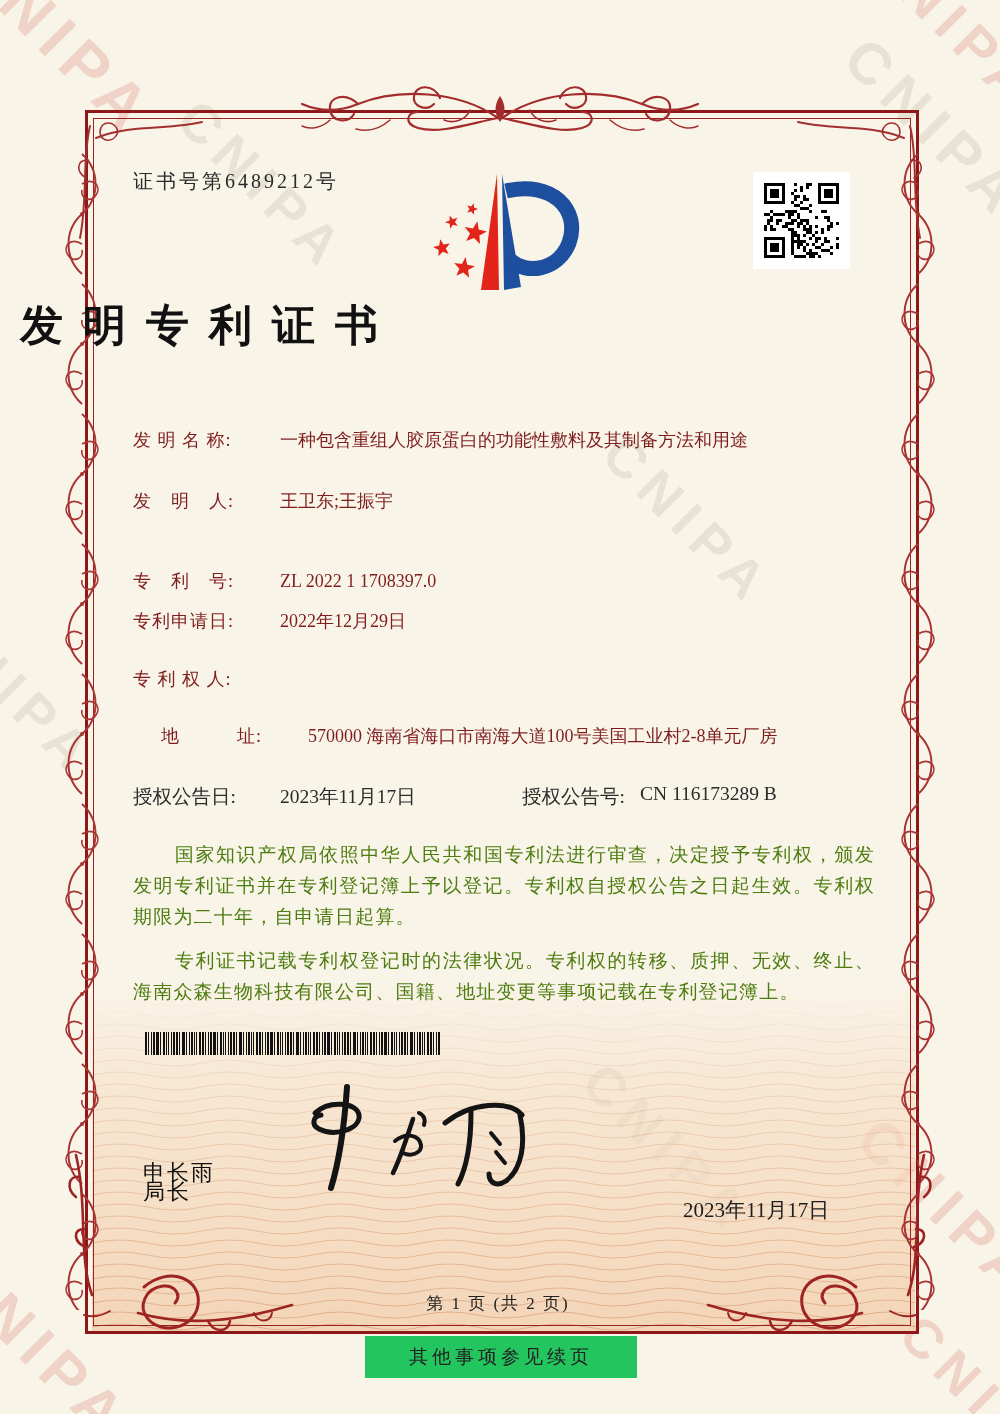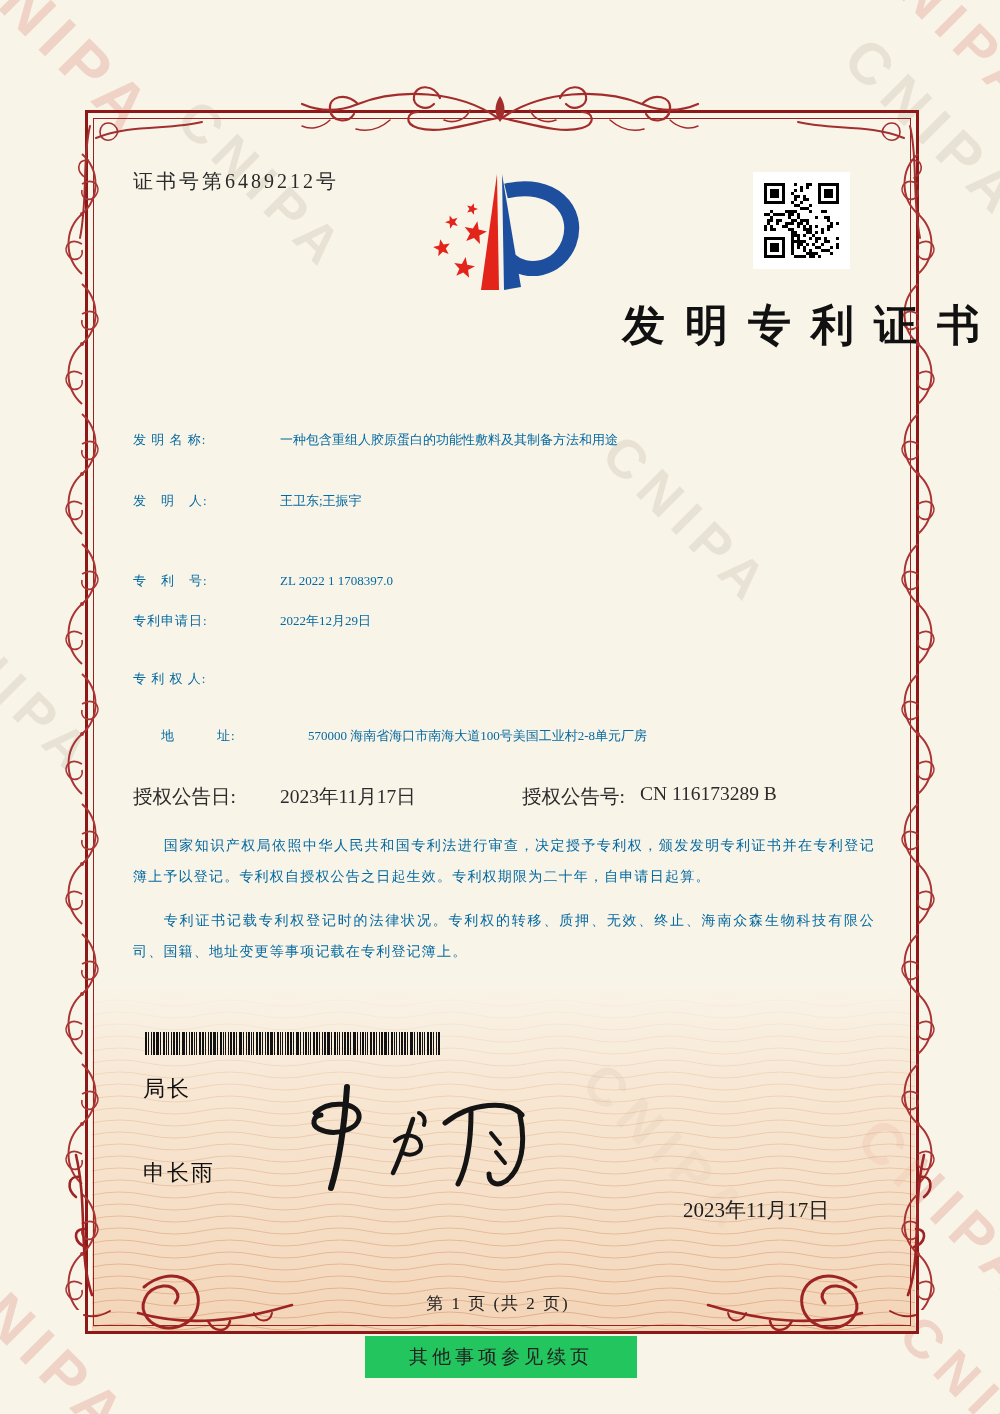--- a/index.html
+++ b/index.html
@@ -23,36 +23,36 @@
     border:1.5px solid #9a2121; pointer-events:none; }
   .ornament { position:absolute; pointer-events:none; }
   
   .waves { position:absolute; left:92px; top:985px; pointer-events:none; }
   
   .cert-no { position:absolute; left:133px; top:168px; font-size:20px; letter-spacing:3px; color:#2a2a2a; }
   .qr-box { position:absolute; left:753px; top:172px; width:97px; height:97px; background:#ffffff; }
   .qr-box svg { position:absolute; left:11px; top:11px; }
   .overlay-svg { position:absolute; left:0; top:0; pointer-events:none; }
   .title {
-    position:absolute; left:0; right:0; top:297px; text-align:right;
-    font-size:43px; font-weight:700; letter-spacing:20px; padding-left:35px; color:#111;
+    position:absolute; left:0; right:0; top:297px; text-align:left;
+    font-size:43px; font-weight:700; letter-spacing:20px; padding-left:20px; color:#111;
   }
   
-  .frow { position:absolute; left:133px; width:750px; display:flex; font-size:13px; line-height:30px; color:#0369a1;align-items:flex-end; }
+  .frow { position:absolute; left:133px; width:750px; display:flex; font-size:18px; line-height:30px; color:#7f1d1d;align-items:flex-end; }
   .frow .lab { width:147px; flex:0 0 147px; letter-spacing:1px; }
   .frow .val { flex:1; }
   .grant-row { position:absolute; left:133px; width:760px; display:flex; font-size:19.5px; color:#2b2b2b; }
   .grant-row .lab1 { width:147px; flex:0 0 147px; }
   .grant-row .val1 { width:227px; flex:0 0 227px; }
   .grant-row .lab2 { width:133px; flex:0 0 133px;text-align:center; }
   
   .paras { position:absolute; left:133px; top:830px; width:742px; }
   .paras p {
-    margin:0 0 13px 0; font-size:14px; line-height:31px; letter-spacing:1.2px;
-    text-indent:2.2em; color:#0369a1; text-align:justify;
+    margin:9px 0 13px 0; font-size:19px; line-height:31px; letter-spacing:1.2px;
+    text-indent:2.2em; color:#4d7c0f; text-align:justify;
   }
   
   .barcode { position:absolute; left:145px; top:1032px; }
   .sig-label { position:absolute; left:143px; font-family:"Liberation Sans","DejaVu Sans",sans-serif;
     font-size:22px; letter-spacing:2px; color:#111; }
   .issue-date { position:absolute; left:683px; top:1196px; font-size:21px; color:#1d1d1d; }
   .page-ind { position:absolute; left:0; right:4px; top:1292px; text-align:center; font-size:17px; letter-spacing:2px; color:#222; }
   .footer-strip { position:absolute; left:365px; top:1336px; width:272px; height:42px; background:#22c55e;
     display:flex; align-items:center; justify-content:center; }
   .footer-strip span { font-size:19px; letter-spacing:4px; color:#222; }
@@ -507,21 +507,21 @@
       <rect x="274" y="0" width="2" height="23" fill="#111"></rect>
       <rect x="277" y="0" width="1" height="23" fill="#111"></rect>
       <rect x="279" y="0" width="1" height="23" fill="#111"></rect>
       <rect x="282" y="0" width="2" height="23" fill="#111"></rect>
       <rect x="285" y="0" width="2" height="23" fill="#111"></rect>
       <rect x="288" y="0" width="1" height="23" fill="#111"></rect>
       <rect x="291" y="0" width="1" height="23" fill="#111"></rect>
       <rect x="293" y="0" width="2" height="23" fill="#111"></rect>
     </svg>
 
-  <div class="sig-label" style="top:1074px;">局长</div>
+  <div class="sig-label" style="top:1177px;">局长</div>
   <div class="sig-label" style="top:1158px;">申长雨</div>
 
   <div class="issue-date">2023年11月17日</div>
   <div class="page-ind">第 1 页 (共 2 页)</div>
   <div class="footer-strip">
     <span>其他事项参见续页</span>
   </div>
 
 </div>
 

